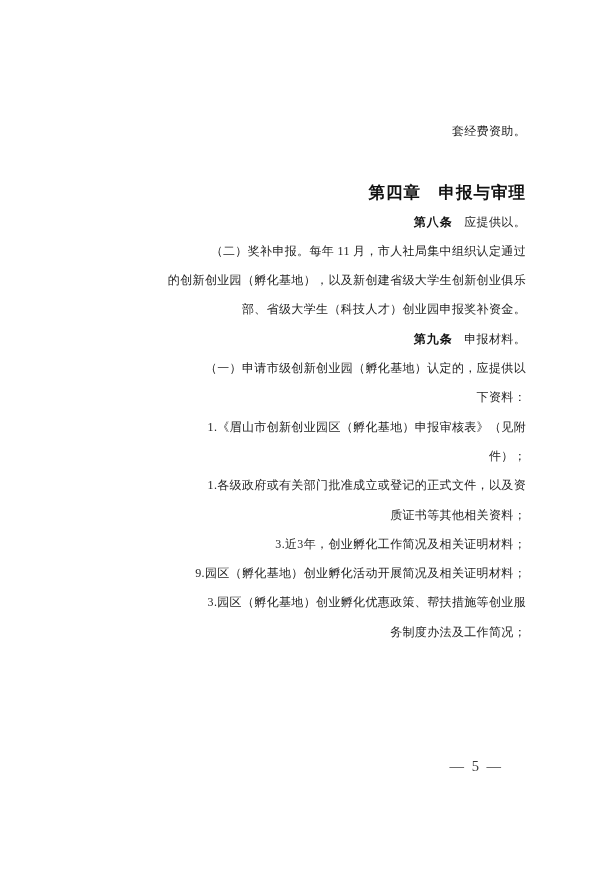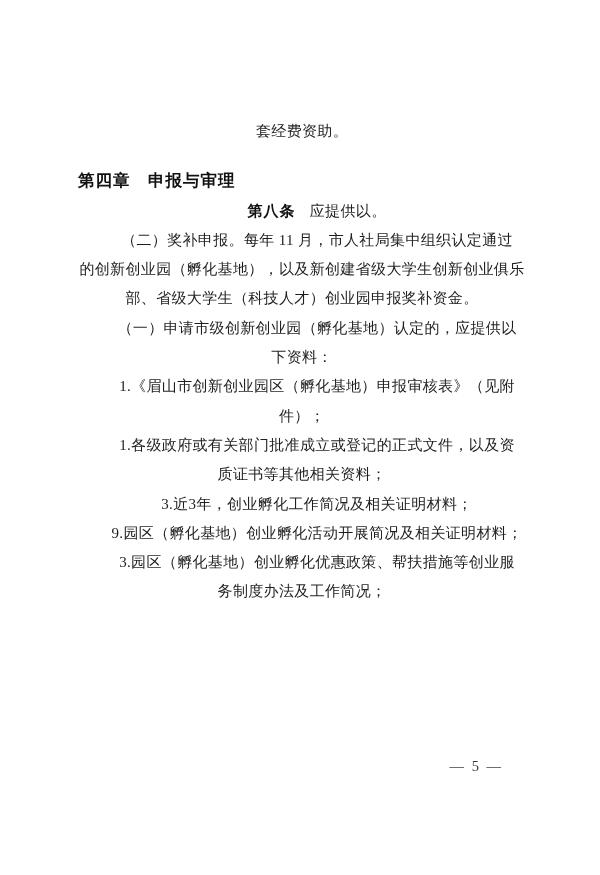--- a/index.html
+++ b/index.html
@@ -14,31 +14,31 @@
     font-family: "Liberation Serif", serif;
     overflow: hidden;
   }
   .content {
     position: absolute;
     left: 78px;
     top: 117px;
     width: 448px;
   }
   .content p {
-    font-size: 15px;
+    font-size: 12px;
     line-height: 29.3px;
     letter-spacing: 0.35px;
     white-space: pre-line;
     word-break: keep-all;
-    text-align: center;
+    text-align: right;
   }
   p.indent { text-indent: 2em; }
   p.chapter {
-    margin-top: 20px;
-    text-align: left;
+    margin-top: 32px;
+    text-align: right;
     font-family: "Liberation Sans", sans-serif;
     font-weight: 700;
     font-size: 16.5px;
     letter-spacing: 1px;
     color: #111;
     white-space: normal;
   }
   p.article { text-indent: 2em; }
   .article-label {
     font-family: "Liberation Sans", sans-serif;
@@ -67,20 +67,21 @@
 
     <p class="chapter">第四章　申报与审理</p>
 
     <p class="article"><span class="article-label">第八条</span><span class="article-text">应提供以。</span></p>
 
 
     <p class="indent">（二）奖补申报。每年 11 月，市人社局集中组织认定通过
 的创新创业园（孵化基地），以及新创建省级大学生创新创业俱乐
 部、省级大学生（科技人才）创业园申报奖补资金。</p>
 
+    <p class="article"><span class="article-label">第九条</span><span class="article-text">申报材料。</span></p>
 
     <p class="indent">（一）申请市级创新创业园（孵化基地）认定的，应提供以
 下资料：</p>
 
     <p class="indent">1.《眉山市创新创业园区（孵化基地）申报审核表》（见附
 件）；</p>
 
     <p class="indent">1.各级政府或有关部门批准成立或登记的正式文件，以及资
 质证书等其他相关资料；</p>
 

